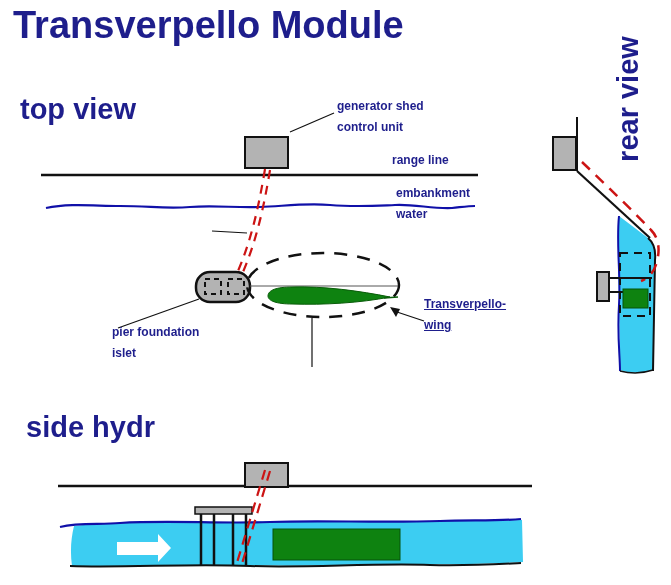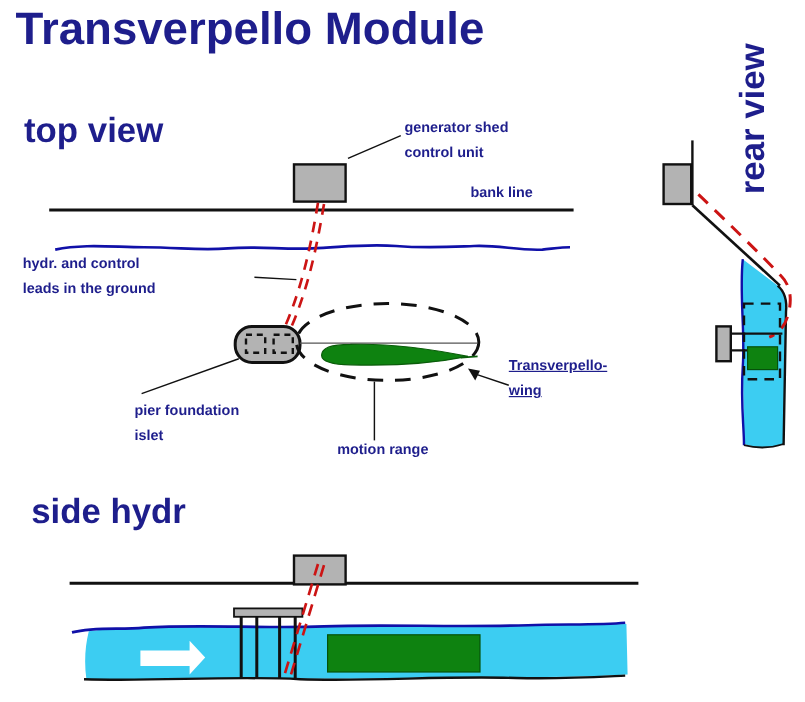--- a/index.html
+++ b/index.html
@@ -111,22 +111,21 @@
   </svg>
 
   <div class="lbl main-title" style="left:13px;top:5px;">Transverpello Module</div>
 
   <div class="lbl view-title" style="left:20px;top:94px;">top view</div>
   <div class="lbl view-title" style="left:26px;top:412px;">side hydr</div>
   <div class="lbl view-title rear-title" style="left:550px;top:82px;">rear view</div>
 
   <div class="lbl" style="left:337px;top:96px;">generator shed
 control unit</div>
-  <div class="lbl" style="left:392px;top:150px;">bank line</div>
-  <div class="lbl" style="left:19px;top:209px;">hydr. and control
-leads in the ground</div>
-  <div class="lbl" style="left:112px;top:332px;">pier foundation
+  <div class="lbl" style="left:392px;top:150px;">range line</div>
+  <div class="lbl" style="left:396px;top:183px;">embankment
+water</div>
+  <div class="lbl" style="left:112px;top:322px;">pier foundation
 islet</div>
-  <div class="lbl" style="left:281px;top:364px;">motion range</div>
   <div class="lbl" style="left:424px;top:294px;text-decoration:underline;">Transverpello-
 wing</div>
 
 </div>
 
 </body></html>

